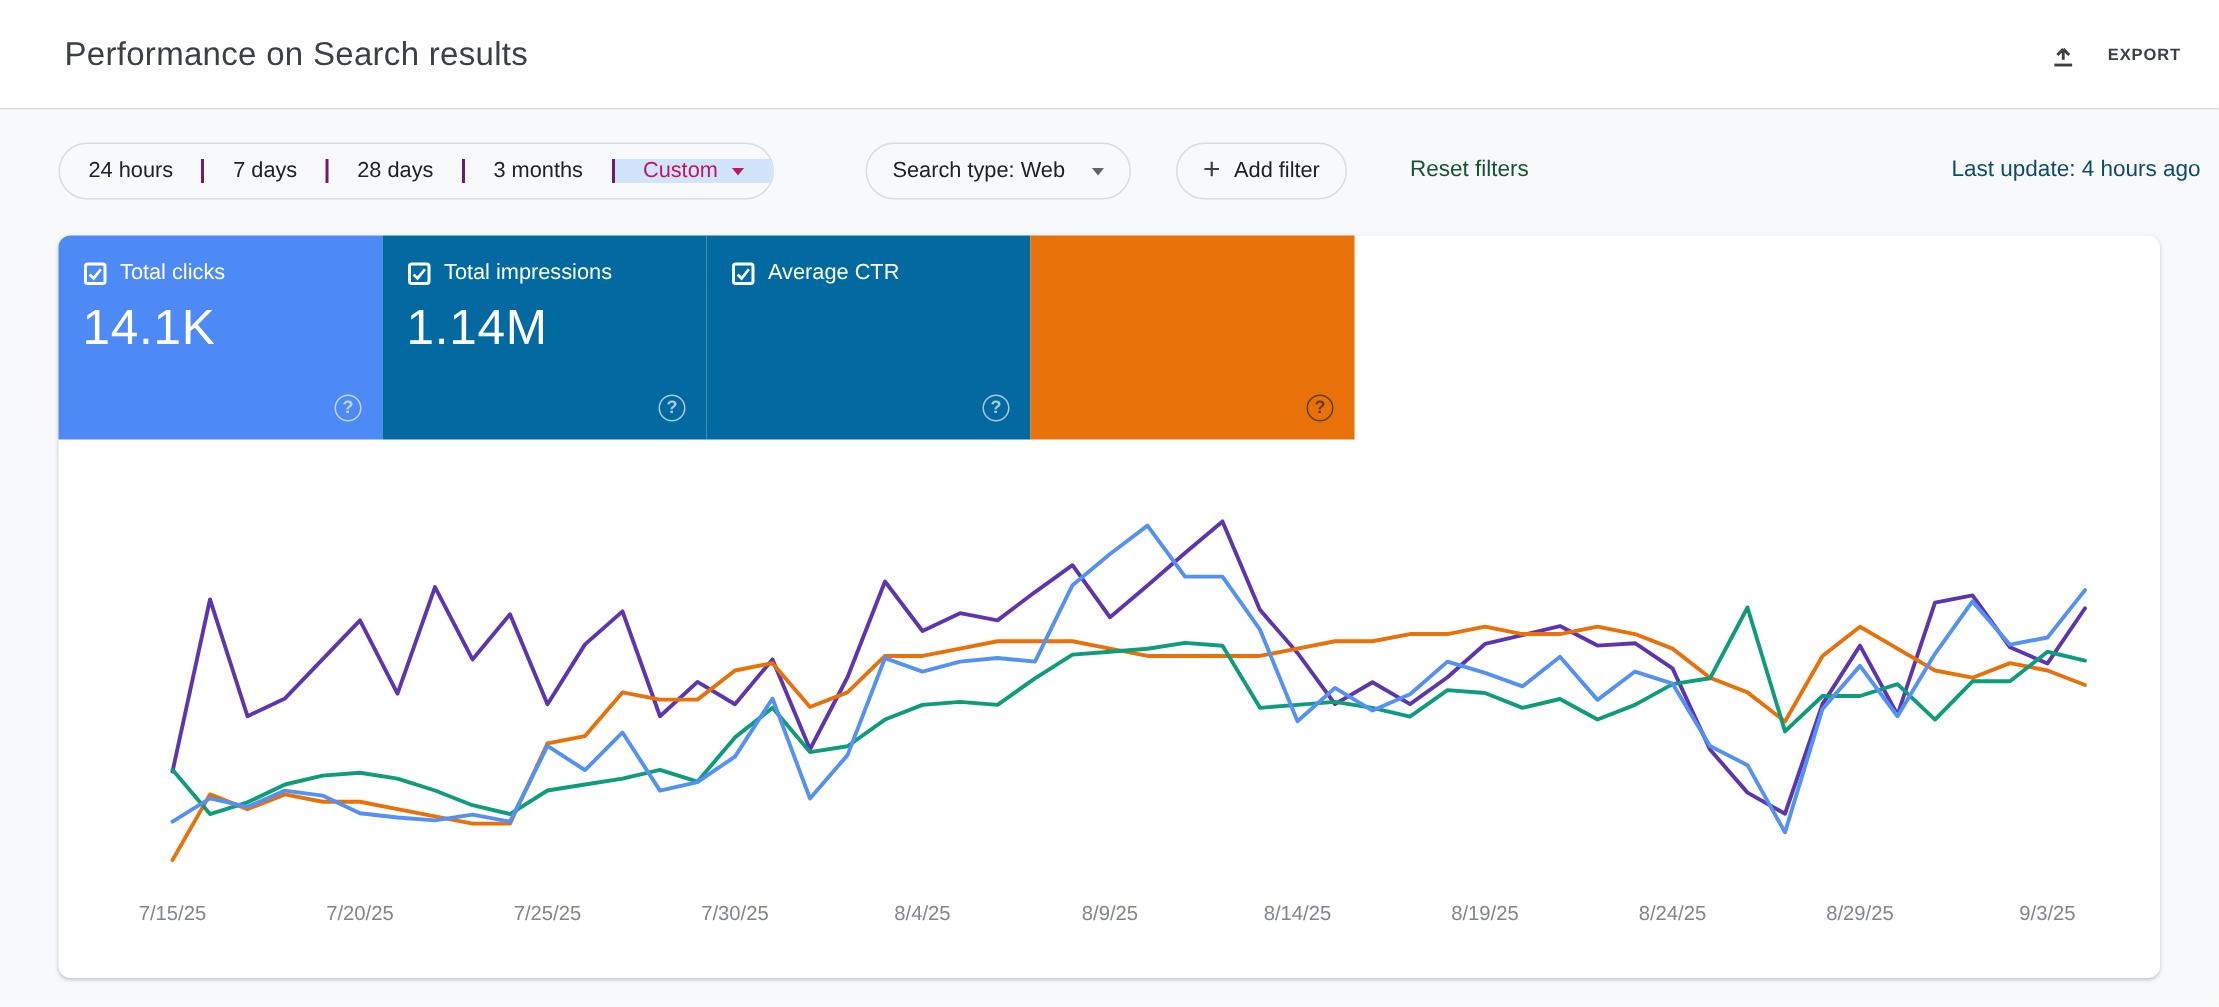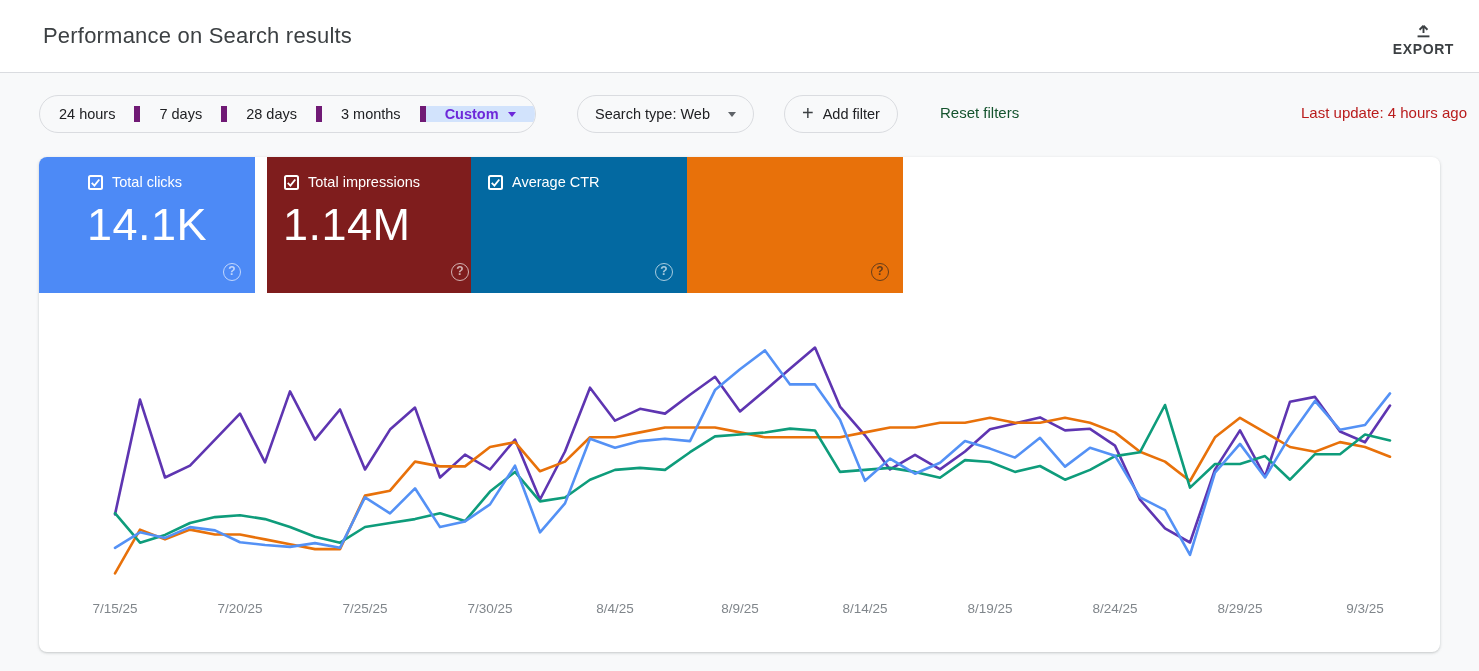--- a/index.html
+++ b/index.html
@@ -16,41 +16,41 @@
   .header {
     position:absolute; top:0; left:0; width:100%; height:73px;
     background:#ffffff; border-bottom:1px solid #dadce0;
   }
   .page-title {
     position:absolute; left:43px; top:23px;
     font-size:22px; font-weight:500; color:#3c4043; letter-spacing:0.2px;
   }
   .export-btn {
     position:absolute; right:19px; top:20px; height:34px;
-    display:flex; align-items:center; gap:1px;
+    display:flex; align-items:center; gap:20px;
     background:none; border:none; cursor:pointer;
-    font-family:inherit; font-size:14px; font-weight:700;
-    letter-spacing:0.6px; color:#3c4043;flex-direction:column;
+    font-family:inherit; font-size:11px; font-weight:700;
+    letter-spacing:0.6px; color:#3c4043;
   }
   .export-btn svg { display:block; }
 
   
   .range-group {
     position:absolute; left:39px; top:95px; height:38px;
     display:flex; align-items:center;
     border:1px solid #dadce0; border-radius:19px; overflow:hidden;
   }
   .range-seg {
     display:flex; align-items:center; padding:0 19px;
     font-size:14.5px; color:#202124; cursor:pointer; white-space:nowrap;
-    border-left:6px solid #701a75; background:transparent;
+    border-left:2px solid #701a75; background:transparent;
   }
   .range-seg:first-child { border-left:none; }
   .range-seg.selected {
-    background:#d2e3fc; color:#6d28d9; font-weight:700;
+    background:#d2e3fc; color:#be185d; font-weight:400;
   }
   .caret {
     width:0; height:0; margin-left:9px;
     border-left:4.5px solid transparent; border-right:4.5px solid transparent;
     border-top:5.5px solid currentColor;
   }
   .chip {
     position:absolute; top:95px; height:38px;
     display:flex; align-items:center; gap:9px; padding:16px 17px;
     border:1px solid #dadce0; border-radius:19px;
@@ -60,46 +60,46 @@
   .chip .caret { color:#5f6368; }
   .chip-searchtype { left:577px; }
   .chip-addfilter { left:784px; }
   .plus-glyph { font-size:20px; font-weight:400; color:#3c4043; line-height:1; margin-top:-2px; }
   .reset-link {
     position:absolute; left:940px; top:104px;
     font-size:15px; font-weight:500; color:#14532d; cursor:pointer;
   }
   .last-update {
     position:absolute; right:12px; top:104px;
-    font-size:15px; color:#b91c1c;text-align:center;
+    font-size:15px; color:#0c4a6e;text-align:center;
   }
 
   
   .panel {
     position:absolute; left:39px; top:157px; width:1401px; height:495px;
     background:#ffffff; border-radius:8px;
     box-shadow:0 1px 2px rgba(60,64,67,.18), 0 1px 3px 1px rgba(60,64,67,.07);
   }
   .metric-row { position:absolute; left:0; top:0; width:100%; height:136px; }
   .metric {
     position:absolute; top:0; width:216px; height:136px; cursor:pointer;
   }
-  .metric:first-child { border-top-left-radius:8px;padding-left:32px; }
+  .metric:first-child { border-top-left-radius:8px; }
   .metric-head {
     display:flex; align-items:center; gap:9px;
     padding:17px 0 0 17px; font-size:14.5px; font-weight:500;
   }
   .cb {
     width:15px; height:15px; flex:0 0 15px;
     border:2px solid currentColor; border-radius:2.5px;
     display:flex; align-items:center; justify-content:center;
   }
   .metric-value {
     padding-left:16px; margin-top:9px;
-    font-size:45px; font-weight:400; letter-spacing:0.5px;
+    font-size:33px; font-weight:400; letter-spacing:0.5px;
   }
   .help {
     position:absolute; right:14px; bottom:12px;
     width:18px; height:18px; border-radius:50%;
     border:1.6px solid; text-align:center;
     font-size:12px; line-height:15px; font-weight:700;
     opacity:0.65;
   }
 
   
@@ -180,21 +180,21 @@
             <span class="cb">
               <svg viewBox="0 0 14 14" width="11" height="11">
                 <path d="M2.2 7.6 L5.6 11 L11.8 3.2" fill="none" stroke="currentColor" stroke-width="2.3"></path>
               </svg>
             </span>
             <span>Total clicks</span>
           </div>
           <div class="metric-value">14.1K</div>
           <span class="help">?</span>
         </div>
-        <div class="metric" style="left: 228px; background: #7f1d1d; color: rgb(255, 255, 255);">
+        <div class="metric" style="left: 216px; background: #0369a1; color: rgb(255, 255, 255);">
           <div class="metric-head">
             <span class="cb">
               <svg viewBox="0 0 14 14" width="11" height="11">
                 <path d="M2.2 7.6 L5.6 11 L11.8 3.2" fill="none" stroke="currentColor" stroke-width="2.3"></path>
               </svg>
             </span>
             <span>Total impressions</span>
           </div>
           <div class="metric-value">1.14M</div>
           <span class="help">?</span>

